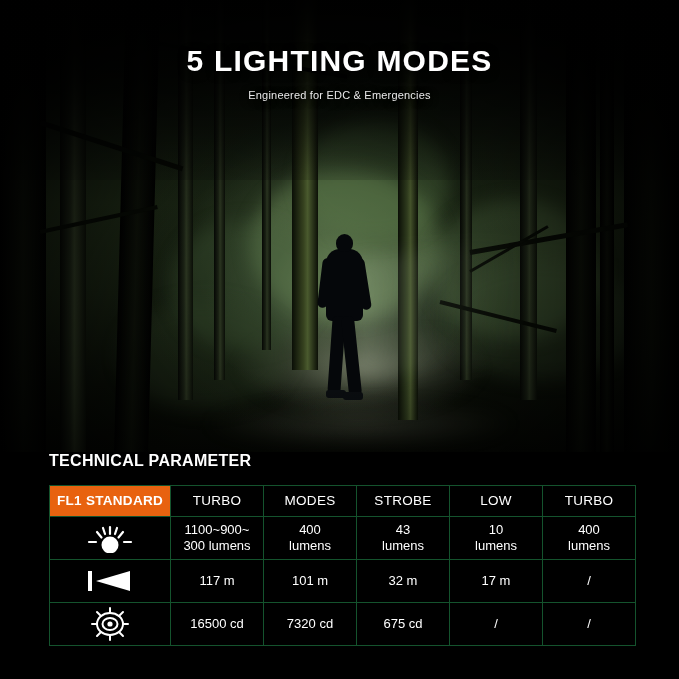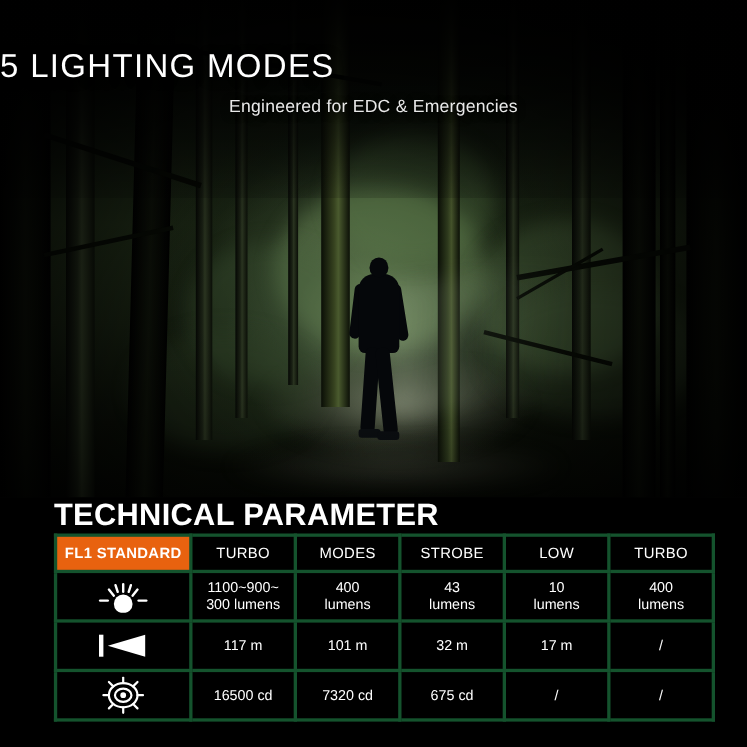--- a/index.html
+++ b/index.html
@@ -130,60 +130,60 @@
     background: linear-gradient(100deg, rgba(210,225,200,0.16) 0%, rgba(190,210,180,0.05) 45%, rgba(0,0,0,0) 80%);
     transform: rotate(-6deg);
     filter: blur(9px);
   }
 
   
   .headline {
     position: absolute;
     left: 0; top: 44px;
     width: 679px;
-    text-align: left;
+    text-align: center;
     color: #ffffff;
     font-size: 30px;
-    font-weight: normal;
+    font-weight: bold;
     letter-spacing: 1.2px;
     text-shadow: 0 2px 10px rgba(0,0,0,0.9);
   }
   .subhead {
     position: absolute;
     left: 0; top: 89px;
     width: 679px;
     text-align: center;
     color: #e9e9e9;
-    font-size: 16px;
+    font-size: 11px;
     font-weight: normal;
     letter-spacing: 0.2px;
     text-shadow: 0 2px 8px rgba(0,0,0,0.9);
   }
 
   
   .tech-title {
     position: absolute;
     left: 49px; top: 452px;
     color: #ffffff;
-    font-size: 28px;
+    font-size: 16px;
     font-weight: bold;
     letter-spacing: 0.3px;
   }
   .table-wrap {
     position: absolute;
     left: 49px; top: 485px;
     width: 581px;
   }
   table.spec {
     border-collapse: collapse;
     width: 581px;
     table-layout: fixed;
   }
   table.spec td {
-    border: 3px solid #14532d;
+    border: 1px solid #14532d;
     color: #ffffff;
     text-align: center;
     vertical-align: middle;
     font-size: 13px;
     line-height: 1.25;
     padding: 0;
     height: 36px;
   }
   table.spec tr.head td {
     height: 30px;

